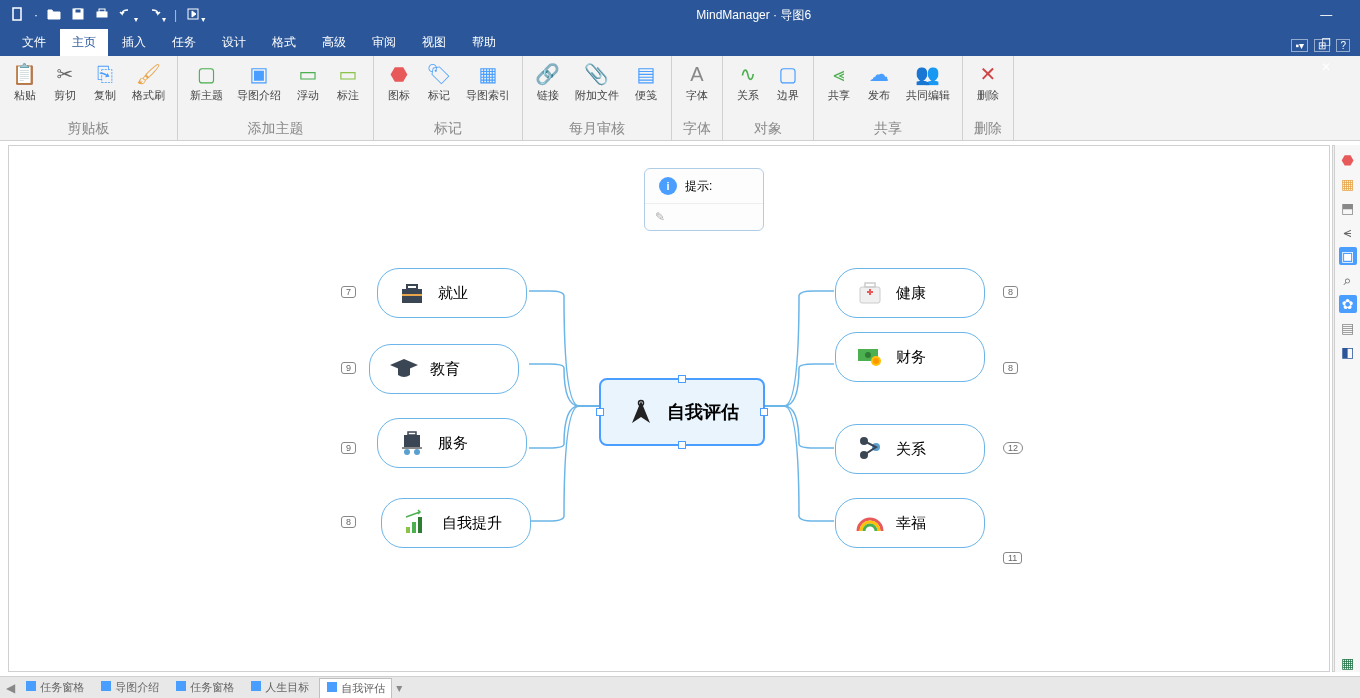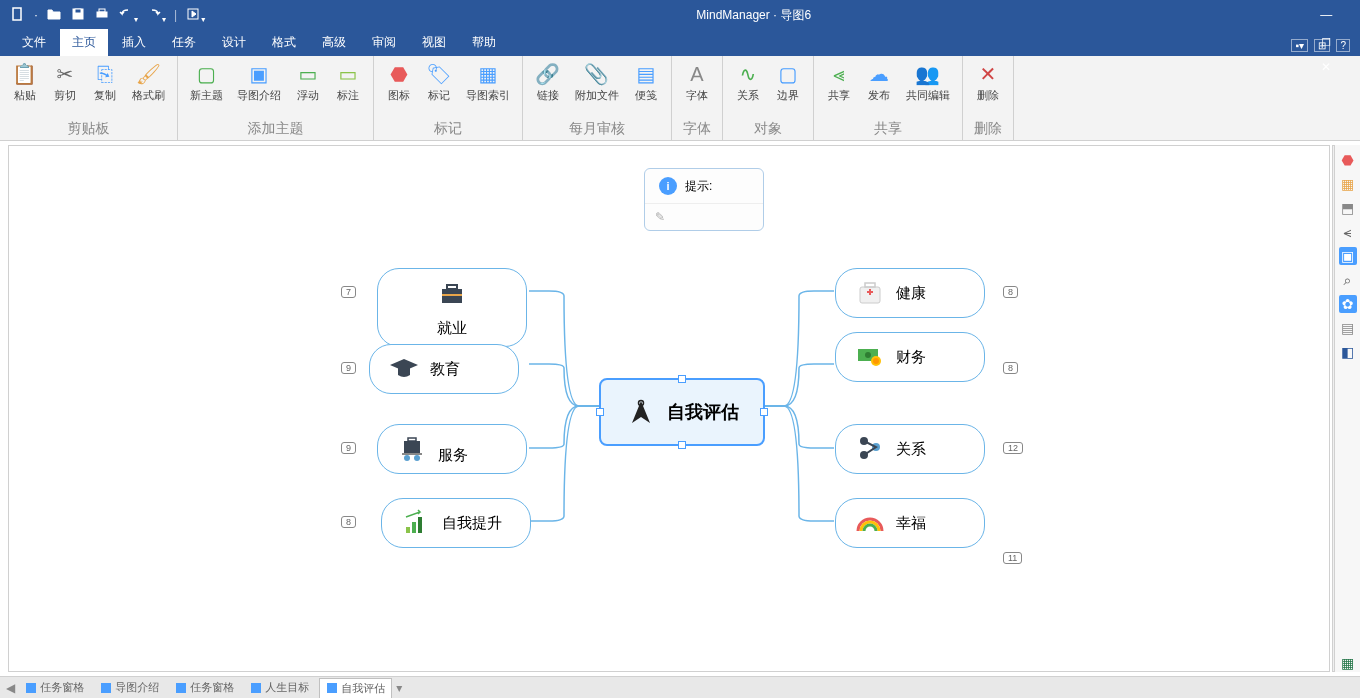--- a/index.html
+++ b/index.html
@@ -36,21 +36,21 @@
 .scrollbar-v { position: absolute; right: 12px; top: 145px; bottom: 26px; width: 16px; background: #f0f0f0; border: 1px solid #d0d0d0; }
 .scrollbar-v .thumb { position: absolute; left: 2px; right: 2px; top: 250px; height: 180px; background: #c0c0c0; border-radius: 2px; }
 
 
 .rightbar { position: absolute; right: 0; top: 145px; bottom: 26px; width: 26px; background: #f7f7f7; border-left: 1px solid #d0d0d0; display: flex; flex-direction: column; align-items: center; padding-top: 6px; gap: 6px; }
 .rightbar .sb-icon { width: 18px; height: 18px; display: flex; align-items: center; justify-content: center; font-size: 14px; cursor: pointer; }
 .sb-icon.blue { background: #4a9eff; border-radius: 2px; color: #fff; }
 
 
 .bottomtabs { position: absolute; left: 0; right: 0; bottom: 0; height: 22px; background: #e8e8e8; border-top: 1px solid #d0d0d0; display: flex; align-items: center; padding: 0 6px; gap: 4px; }
-.btab { display: flex; align-items: center; gap: 3px; padding: 2px 6px; font-size: 11px; color: #666; cursor: pointer; }
+.btab { display: flex; align-items: flex-start; gap: 3px; padding: 2px 6px; font-size: 11px; color: #666; cursor: pointer; }
 .btab.active { background: #fff; border: 1px solid #c0c0c0; border-bottom: none; }
 .btab svg { width: 12px; height: 12px; fill: #4a9eff; }
 
 
 .node { position: absolute; border: 1px solid #6bb5e8; border-radius: 22px; background: #fff; display: flex; align-items: center; padding: 8px 18px; gap: 10px; font-size: 15px; font-weight: 500; }
 .node .node-icon { width: 32px; height: 32px; display: flex; align-items: center; justify-content: center; }
 .center-node { border: 2px solid #4a9eff; border-radius: 8px; background: #eaf4fd; padding: 16px 24px; font-size: 18px; font-weight: bold; }
 .handle { position: absolute; width: 8px; height: 8px; border: 1px solid #4a9eff; background: #fff; }
 .center-node .h1 { top: -5px; left: 50%; margin-left: -4px; }
 .center-node .h2 { bottom: -5px; left: 50%; margin-left: -4px; }
@@ -294,42 +294,42 @@
           </svg>
       </span>
       <span>自我评估</span>
       <span class="handle h1"></span>
       <span class="handle h2"></span>
       <span class="handle h3"></span>
       <span class="handle h4"></span>
     </div>
 
     <div id="left-nodes">
-        <div class="node" style="left: 368px; top: 122px; min-width: 150px; flex-direction: column;">
+        <div class="node" style="left: 368px; top: 122px; min-width: 150px;">
           <span class="node-icon">
             <svg width="32" height="32" viewBox="0 0 32 32">
               <rect x="6" y="12" width="20" height="14" fill="#3b4654"></rect>
               <rect x="11" y="8" width="10" height="4" fill="none" stroke="#3b4654" stroke-width="2"></rect>
               <rect x="6" y="17" width="20" height="2" fill="#e8a54a"></rect>
             </svg>
           </span>
           <span>就业</span>
         </div>
         <div class="expand-btn" style="top: 140px; left: 332px;">7</div>
         <div class="node" style="left: 360px; top: 198px; min-width: 150px;">
           <span class="node-icon">
             <svg width="32" height="32" viewBox="0 0 32 32">
               <path d="M16 6 L30 12 L16 18 L2 12 Z" fill="#3b4654"></path>
               <path d="M10 15 L10 22 Q16 26 22 22 L22 15" fill="#3b4654"></path>
             </svg>
           </span>
           <span>教育</span>
         </div>
         <div class="expand-btn" style="top: 216px; left: 332px;">9</div>
-        <div class="node" style="left: 368px; top: 278px; min-width: 150px; align-items: flex-end;">
+        <div class="node" style="left: 368px; top: 272px; min-width: 150px;">
           <span class="node-icon">
             <svg width="32" height="32" viewBox="0 0 32 32">
               <rect x="8" y="8" width="16" height="12" fill="#3b4654"></rect>
               <rect x="12" y="5" width="8" height="3" fill="none" stroke="#3b4654" stroke-width="1.5"></rect>
               <circle cx="11" cy="25" r="3" fill="#5aa0d0"></circle>
               <circle cx="21" cy="25" r="3" fill="#5aa0d0"></circle>
               <rect x="6" y="20" width="20" height="2" fill="#888"></rect>
             </svg>
           </span>
           <span>服务</span>
@@ -378,21 +378,21 @@
           <span class="node-icon">
             <svg width="32" height="32" viewBox="0 0 32 32">
               <circle cx="10" cy="8" r="4" fill="#3b4654"></circle>
               <circle cx="22" cy="14" r="4" fill="#5aa0d0"></circle>
               <circle cx="10" cy="22" r="4" fill="#3b4654"></circle>
               <path d="M10 8 L22 14 L10 22" fill="none" stroke="#3b4654" stroke-width="2"></path>
             </svg>
           </span>
           <span>关系</span>
         </div>
-        <div class="expand-btn" style="top: 296px; left: 994px;">12</div>
+        <div class="expand-btn" style="top: 296px; left: 994px; border-radius: 6px;">12</div>
         <div class="node" style="left: 826px; top: 352px; min-width: 150px;">
           <span class="node-icon">
             <svg width="32" height="32" viewBox="0 0 32 32">
               <path d="M4 24 A12 12 0 0 1 28 24" fill="none" stroke="#e85a5a" stroke-width="3"></path>
               <path d="M7 24 A9 9 0 0 1 25 24" fill="none" stroke="#ffc107" stroke-width="3"></path>
               <path d="M10 24 A6 6 0 0 1 22 24" fill="none" stroke="#4caf50" stroke-width="3"></path>
             </svg>
           </span>
           <span>幸福</span>
         </div>

